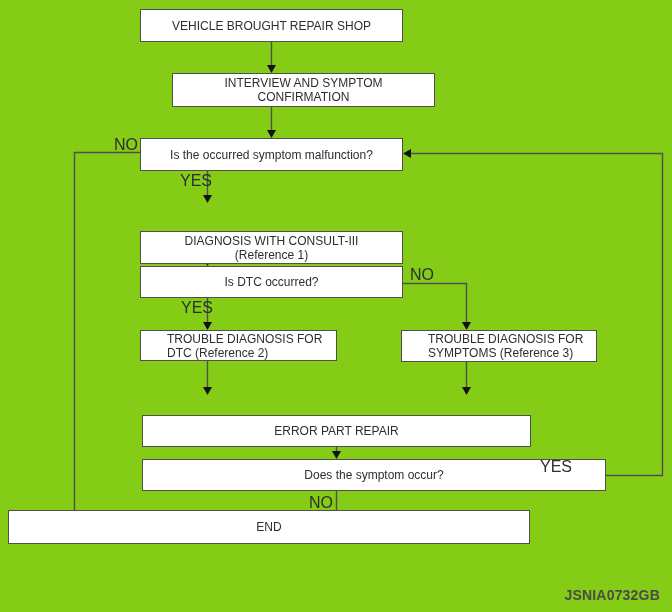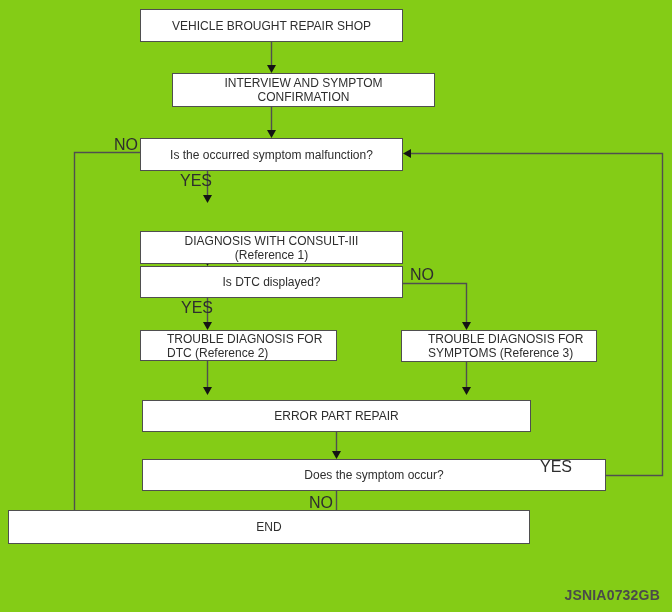--- a/index.html
+++ b/index.html
@@ -128,29 +128,29 @@
   <div class="box" style="left:140px; top:9px;   width:263px; height:33px;">VEHICLE BROUGHT REPAIR SHOP</div>
 
   <div class="box" style="left:140px; top:73px;  width:263px; height:34px;margin-left:32px;">INTERVIEW AND SYMPTOM
 CONFIRMATION</div>
 
   <div class="box" style="left:140px; top:138px; width:263px; height:33px;">Is the occurred symptom malfunction?</div>
 
   <div class="box" style="left:140px; top:203px; width:263px; height:33px;margin-top:28px;">DIAGNOSIS WITH CONSULT-III
 (Reference 1)</div>
 
-  <div class="box" style="left:140px; top:266px; width:263px; height:32px;">Is DTC displayed?</div>
+  <div class="box" style="left:140px; top:266px; width:263px; height:32px;">Is DTC occurred?</div>
 
   <div class="box left-text" style="left:140px; top:330px; width:197px; height:31px;">TROUBLE DIAGNOSIS FOR
 DTC (Reference 2)</div>
 
   <div class="box left-text" style="left:401px; top:330px; width:196px; height:32px;">TROUBLE DIAGNOSIS FOR
 SYMPTOMS (Reference 3)</div>
 
-  <div class="box" style="left:142px; top:400px; width:389px; height:32px;">ERROR PART REPAIR</div>
+  <div class="box" style="left:142px; top:415px; width:389px; height:32px;">ERROR PART REPAIR</div>
 
   <div class="box" style="left:142px; top:459px; width:464px; height:32px;">Does the symptom occur?</div>
 
   <div class="box" style="left:8px;   top:510px; width:522px; height:34px;">END</div>
 
   <div class="lbl right-align" style="left:112px; top:139px; width:26px;">NO</div>
 
   <div class="lbl" style="left:180px; top:175px;">YES</div>
 
   <div class="lbl" style="left:410px; top:269px;">NO</div>

